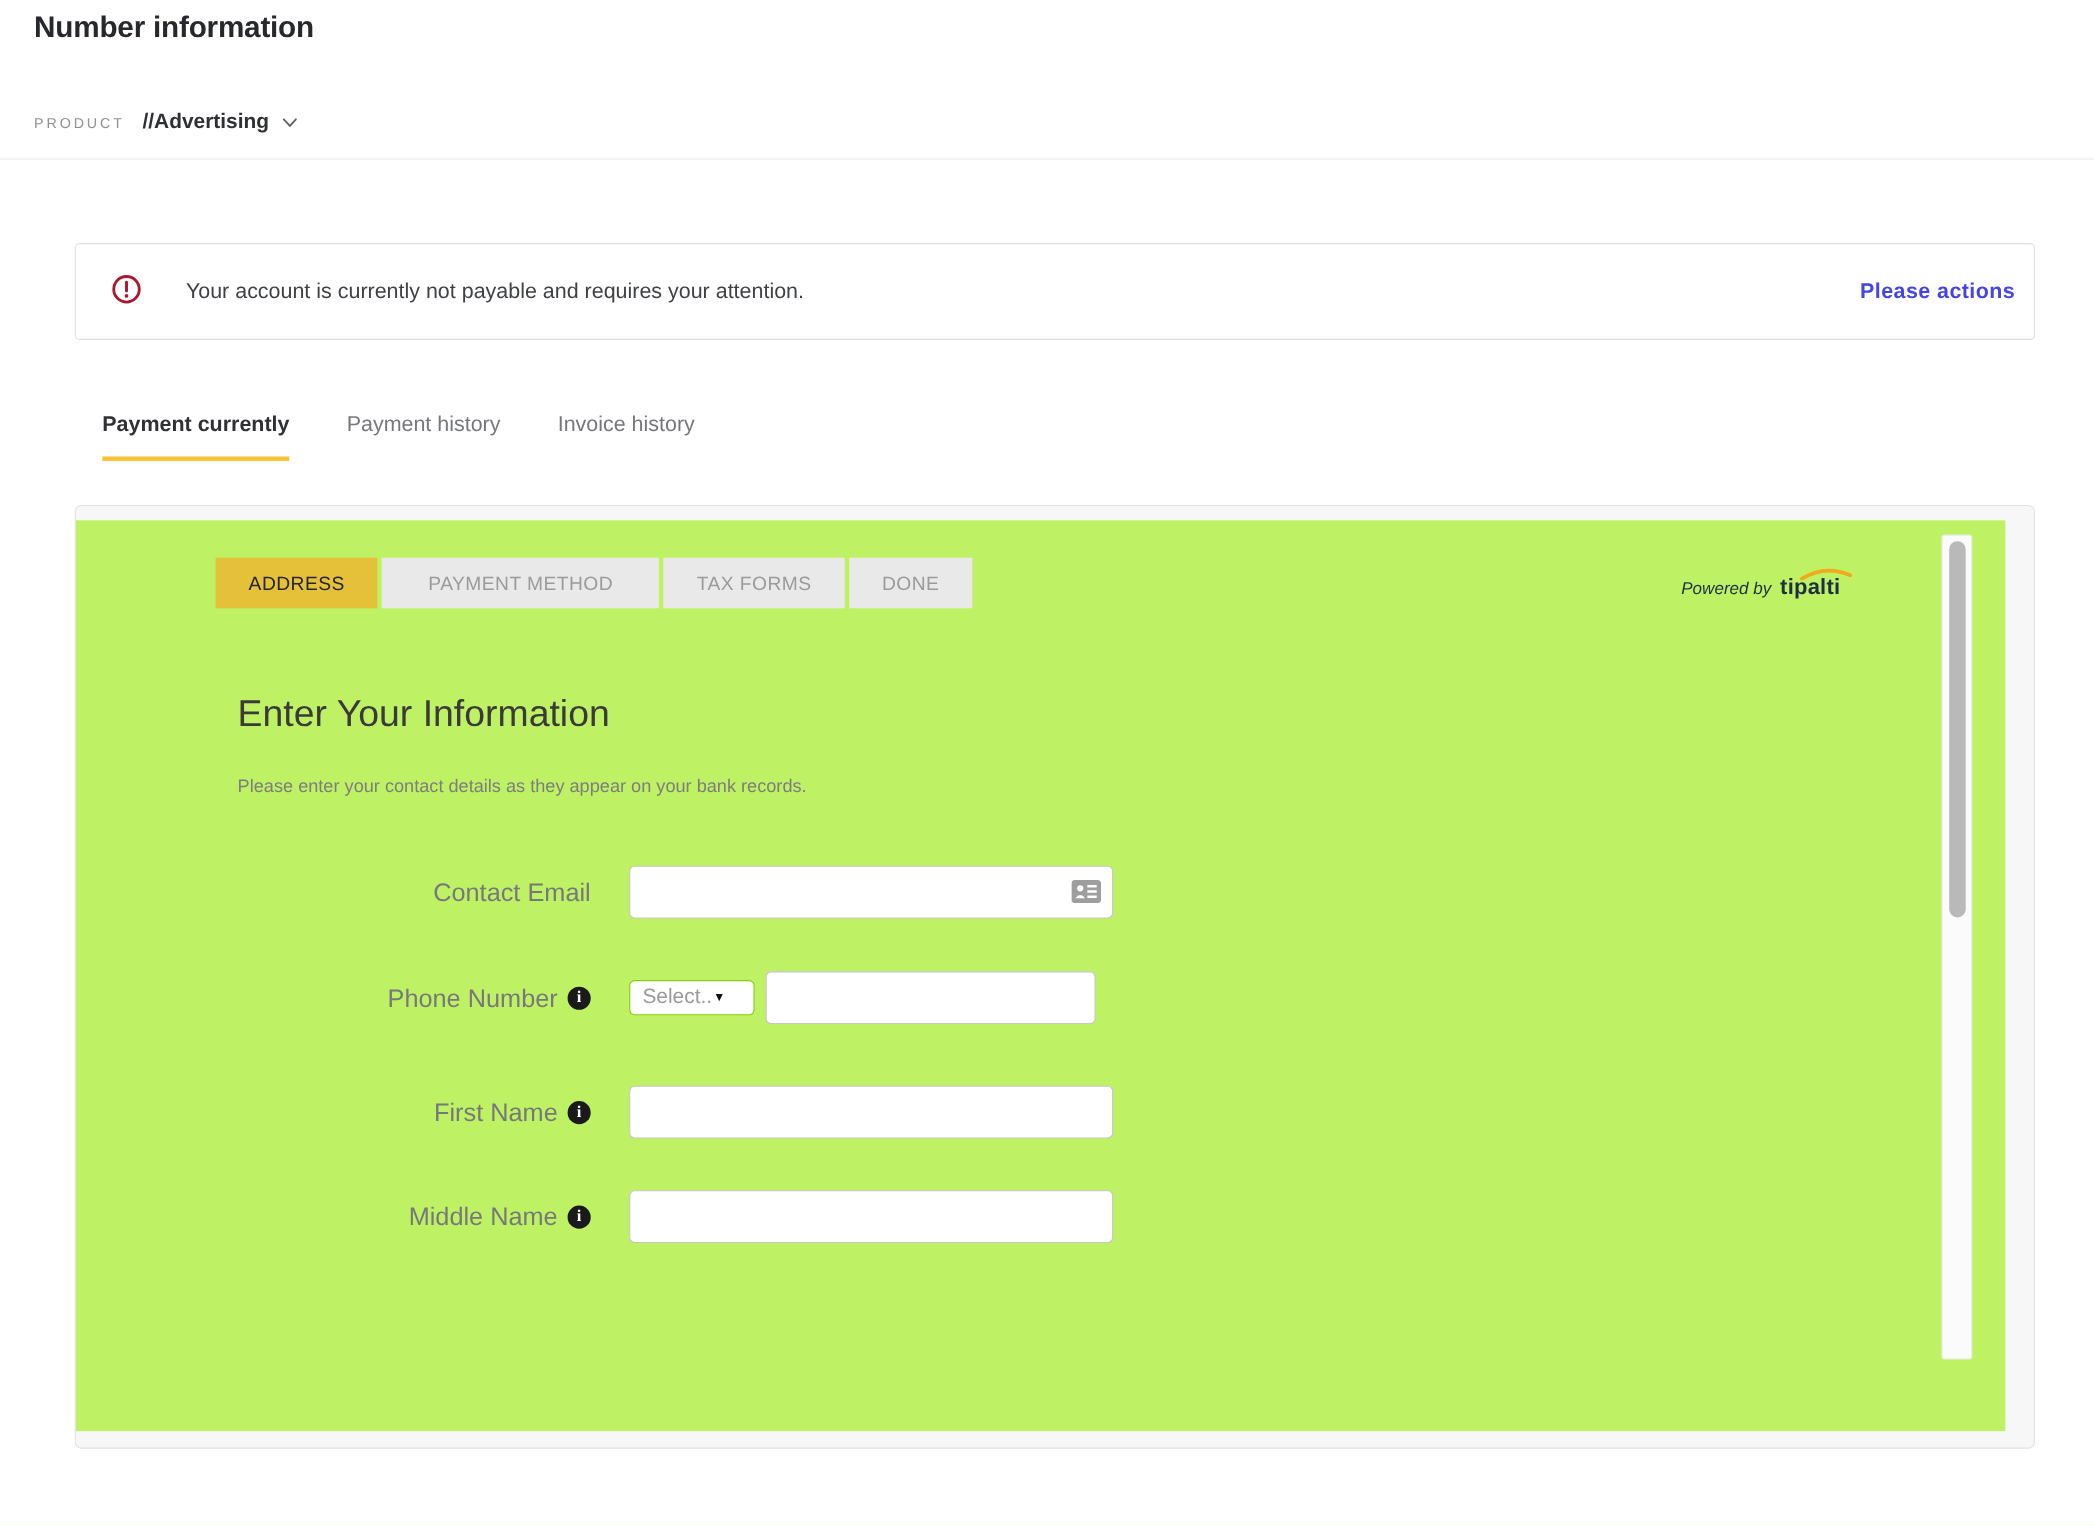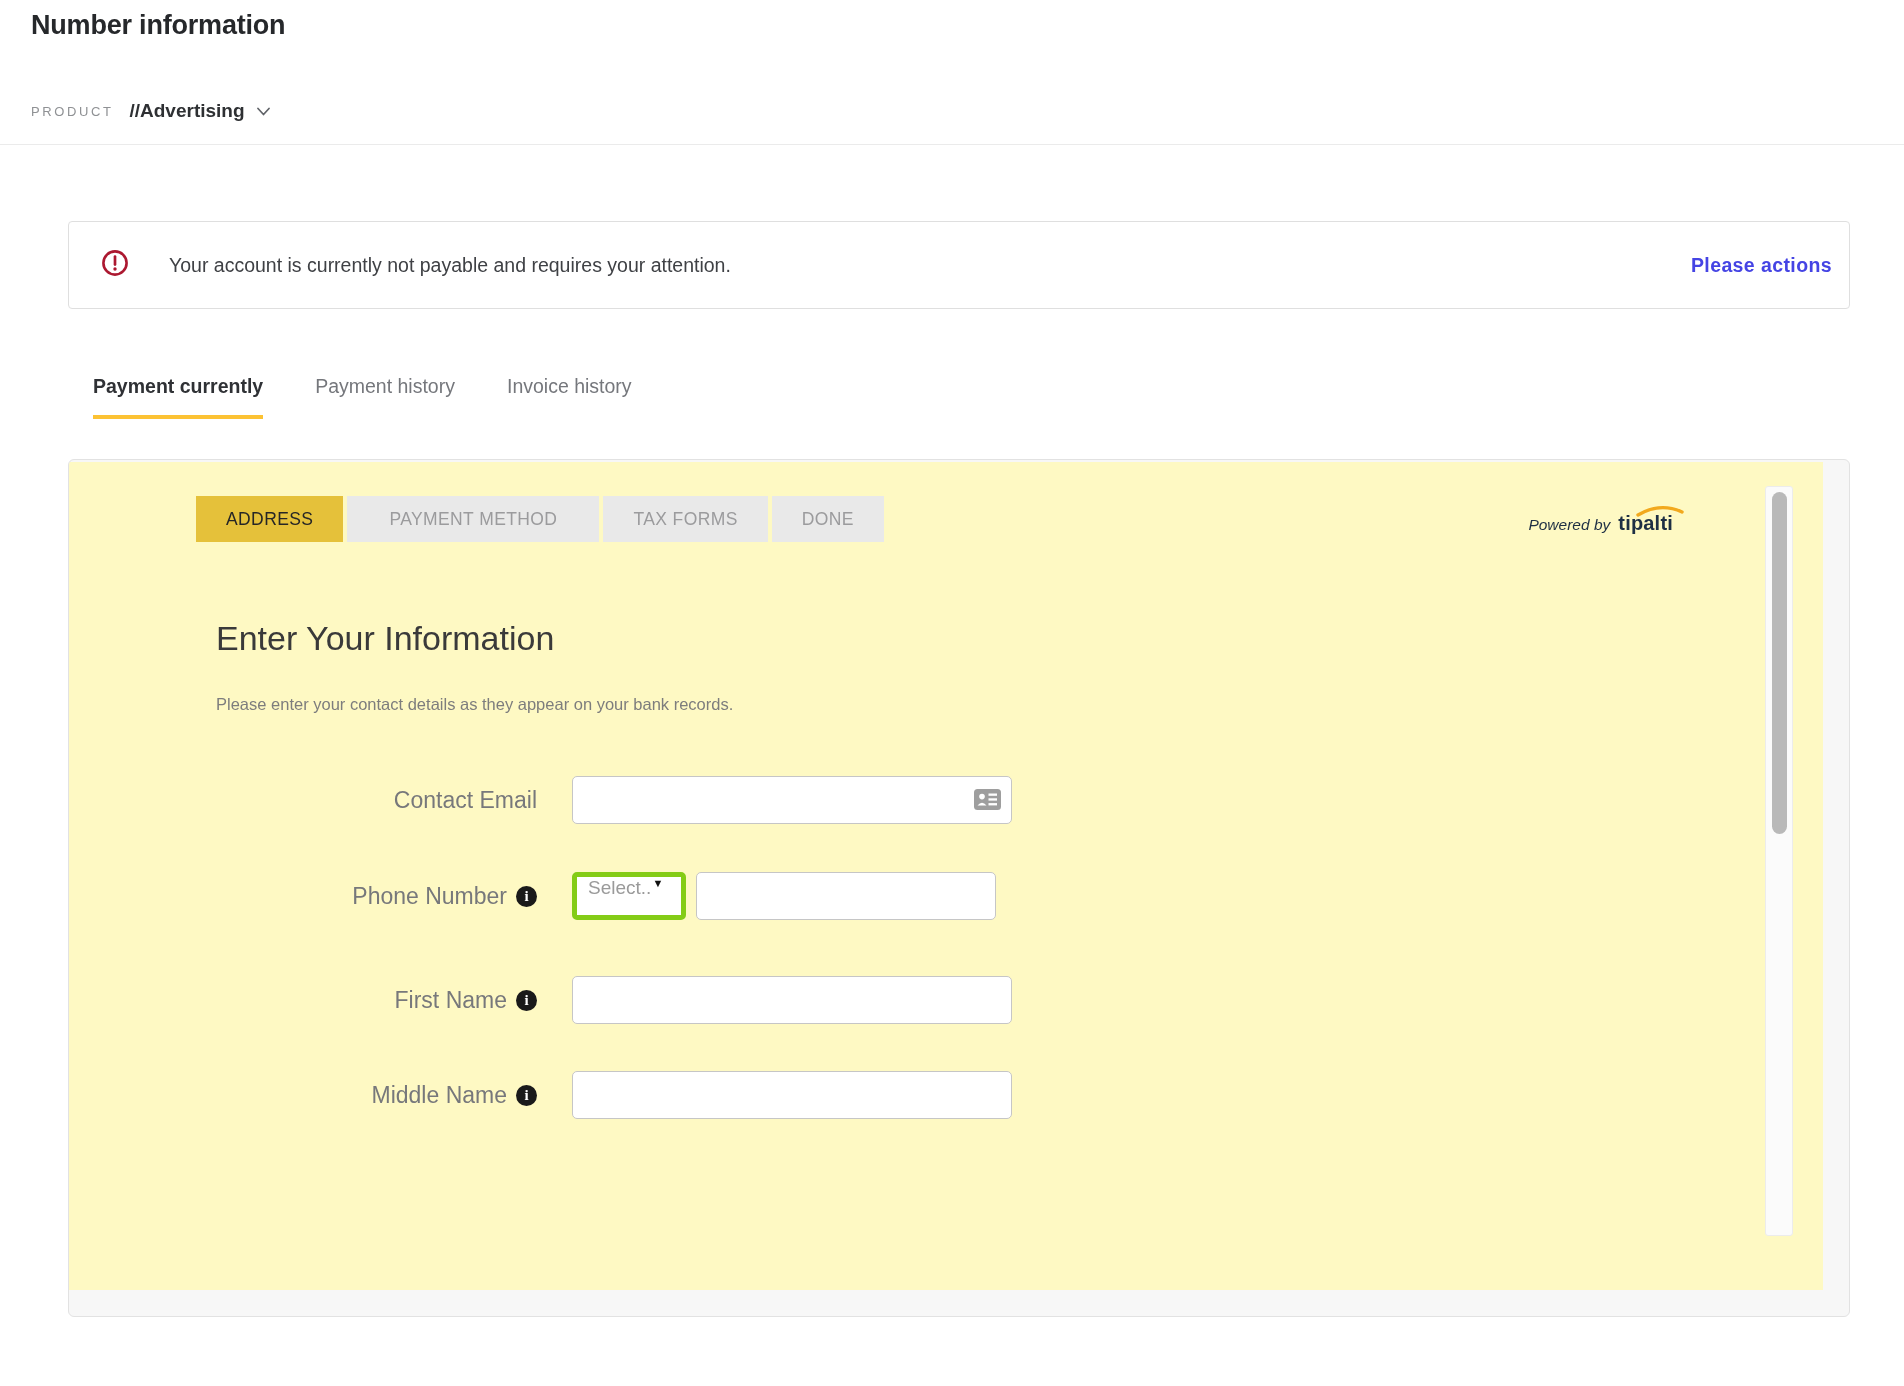--- a/index.html
+++ b/index.html
@@ -23,21 +23,21 @@
   .alert-text { margin-left: 40px; font-size: 19.5px; color: #3f4145; }
   .alert-spacer { flex: 1; }
   .alert-action { font-size: 19.5px; font-weight: bold; color: #4544e4; letter-spacing: 0.4px; text-decoration: none; cursor: pointer; }
 
   .tabs { margin: 66px 0 0 25px; display: flex; gap: 52px; }
   .tab { font-size: 19.5px; color: #75777c; padding-bottom: 17px; border-bottom: 4px solid transparent; cursor: pointer; background: none; border-top: none; border-left: none; border-right: none; font-family: inherit; }
   .tab.active { color: #2f3135; font-weight: bold; border-bottom-color: #fcc233; }
 
   
   .card { margin-top: 40px; height: 858px; background: #f7f7f7; border: 1px solid #e2e2e2; border-radius: 6px; position: relative; overflow: hidden; }
-  .iframe-area { position: absolute; left: 0; top: 2px; width: 1754px; height: 828px; background: #fef9c3; }
+  .iframe-area { position: absolute; left: 0; top: 13px; width: 1754px; height: 828px; background: #bef264; }
 
   .stepper { margin: 34px 0 0 127px; display: flex; gap: 4px; }
   .step { height: 46px; line-height: 46px; padding: 0 30px; font-size: 17.5px; letter-spacing: 0.4px;
           background: #e9e9e9; color: #9b9b9d; border: none; cursor: pointer; font-family: inherit; }
   .step.active { background: #e5c13a; color: #262626; }
   .step.step-wide { padding: 0 42px; }
 
   .powered-by { position: absolute; top: 50px; right: 150px; display: flex; align-items: baseline; color: #1e2f44; }
   .powered-prefix { font-style: italic; font-size: 15.5px; font-weight: 500; }
   .powered-brand { position: relative; margin-left: 8px; font-size: 20px; font-weight: bold; letter-spacing: 0.2px; }
@@ -63,22 +63,22 @@
   .radio-group { display: flex; align-items: center; gap: 24px; }
   .radio-option { display: flex; align-items: center; cursor: pointer; }
   .radio-circle { width: 17px; height: 17px; border: 1.5px solid #6e6e6e; border-radius: 50%; background: #fff; flex: none; }
   .radio-label { margin-left: 10px; font-size: 19.5px; color: #1f1f1f; }
 
   .text-input { width: 440px; height: 48px; border: 1px solid #c6c6c6; border-radius: 5px; font-size: 18px; padding: 0 44px 0 12px;
                 font-family: inherit; color: #333; background: #fff; outline: none; }
   .input-wrap { position: relative; display: inline-block; }
   .contact-card-icon { position: absolute; right: 11px; top: 13px; }
 
-  .phone-select { width: 114px; height: 48px; border: 5px solid #84cc16; border-radius: 5px; background: #fff;
-                  display: flex; align-items: flex-start; padding: 0 8px 0 11px; cursor: pointer; }
+  .phone-select { width: 114px; height: 32px; border: 1px solid #84cc16; border-radius: 5px; background: #fff;
+                  display: flex; align-items: center; padding: 0 8px 0 11px; cursor: pointer; }
   .phone-select-text { font-size: 19px; color: #9a9a9a; white-space: nowrap; overflow: hidden; }
   .caret { font-size: 11px; color: #111; margin-left: 1px; flex: none; }
   .phone-input { width: 300px; height: 48px; margin-left: 10px; border: 1px solid #c6c6c6; border-radius: 5px;
                  font-size: 18px; padding: 0 12px; font-family: inherit; background: #fff; outline: none; }
 
   
   .scrollbar-track { position: absolute; top: 26px; right: 56px; width: 28px; height: 750px;
                      background: #fbfbfb; border: 1px solid #ececec; border-radius: 3px; }
   .scrollbar-thumb { width: 15px; height: 342px; margin: 5px auto 0; background: #b9b9b9; border-radius: 8px; }
 </style>

